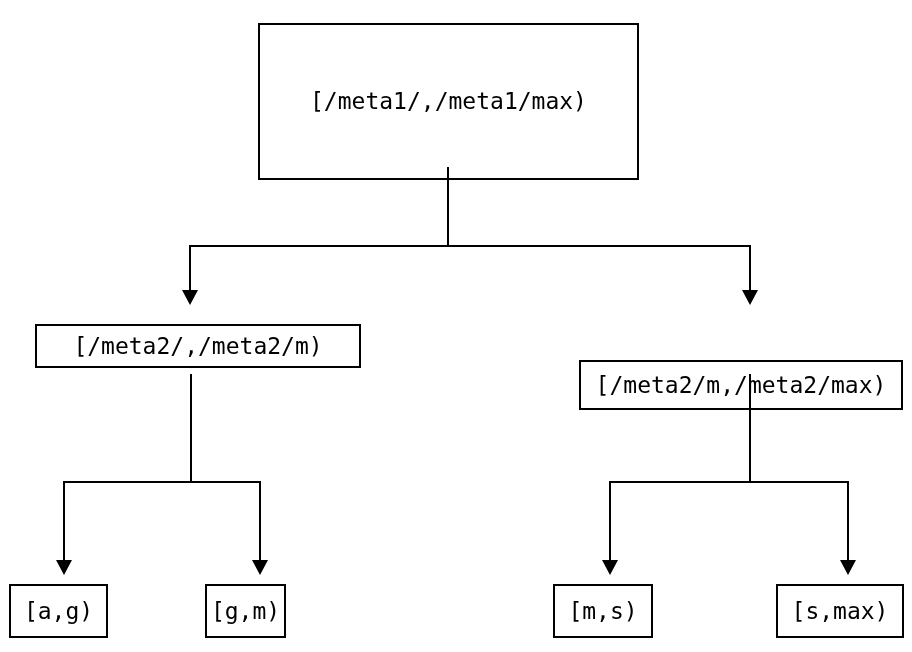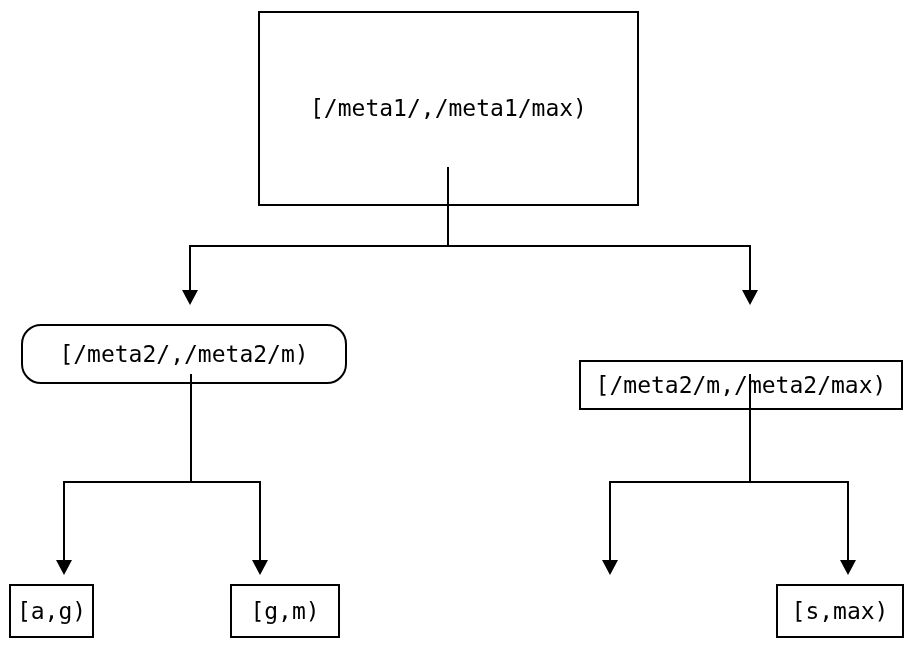--- a/index.html
+++ b/index.html
@@ -47,35 +47,35 @@
     border-left: 8px solid transparent;
     border-right: 8px solid transparent;
     border-top: 15px solid #000000;
   }
 </style>
 </head>
 <body>
 
 <div id="canvas">
 
-  <div class="node" style="left:258px; top:11px; width:381px; height:195px;">
+  <div class="node" style="left:258px; top:23px; width:381px; height:157px;">
     <span>[/meta1/,/meta1/max)</span>
   </div>
 
   <div class="edge-v" style="left:447px; top:167px; height:79px;"></div>
 
   <div class="edge-h" style="left:189px; top:245px; width:561px;"></div>
 
   <div class="edge-v" style="left:189px; top:245px; height:45px;"></div>
   <div class="arrow" style="left:182px; top:290px;"></div>
 
   <div class="edge-v" style="left:749px; top:245px; height:45px;"></div>
   <div class="arrow" style="left:742px; top:290px;"></div>
 
-  <div class="node" style="left:21px; top:324px; width:326px; height:60px;border-radius:20px;">
+  <div class="node" style="left:35px; top:324px; width:326px; height:44px;">
     <span>[/meta2/,/meta2/m)</span>
   </div>
 
   <div class="node" style="left:579px; top:324px; width:324px; height:50px;margin-top:36px;">
     <span>[/meta2/m,/meta2/max)</span>
   </div>
 
   <div class="edge-v" style="left:190px; top:374px; height:108px;"></div>
   <div class="edge-h" style="left:63px; top:481px; width:198px;"></div>
   <div class="edge-v" style="left:63px; top:481px; height:79px;"></div>
@@ -83,26 +83,29 @@
   <div class="edge-v" style="left:259px; top:481px; height:79px;"></div>
   <div class="arrow" style="left:252px; top:560px;"></div>
 
   <div class="edge-v" style="left:749px; top:374px; height:108px;"></div>
   <div class="edge-h" style="left:609px; top:481px; width:240px;"></div>
   <div class="edge-v" style="left:609px; top:481px; height:79px;"></div>
   <div class="arrow" style="left:602px; top:560px;"></div>
   <div class="edge-v" style="left:847px; top:481px; height:79px;"></div>
   <div class="arrow" style="left:840px; top:560px;"></div>
 
-  <div class="node" style="left:9px; top:584px; width:85px; height:54px;">
+  <div class="node" style="left:9px; top:584px; width:99px; height:54px;">
     <span>[a,g)</span>
   </div>
 
-  <div class="node" style="left:205px; top:584px; width:110px; height:54px;margin-left:25px;">
+  <div class="node" style="left:205px; top:584px; width:81px; height:54px;">
     <span>[g,m)</span>
   </div>
 
+  <div class="node" style="left:553px; top:584px; width:100px; height:54px;">
+    <span>[m,s)</span>
+  </div>
 
   <div class="node" style="left:776px; top:584px; width:128px; height:54px;">
     <span>[s,max)</span>
   </div>
 
 </div>
 
 </body></html>

